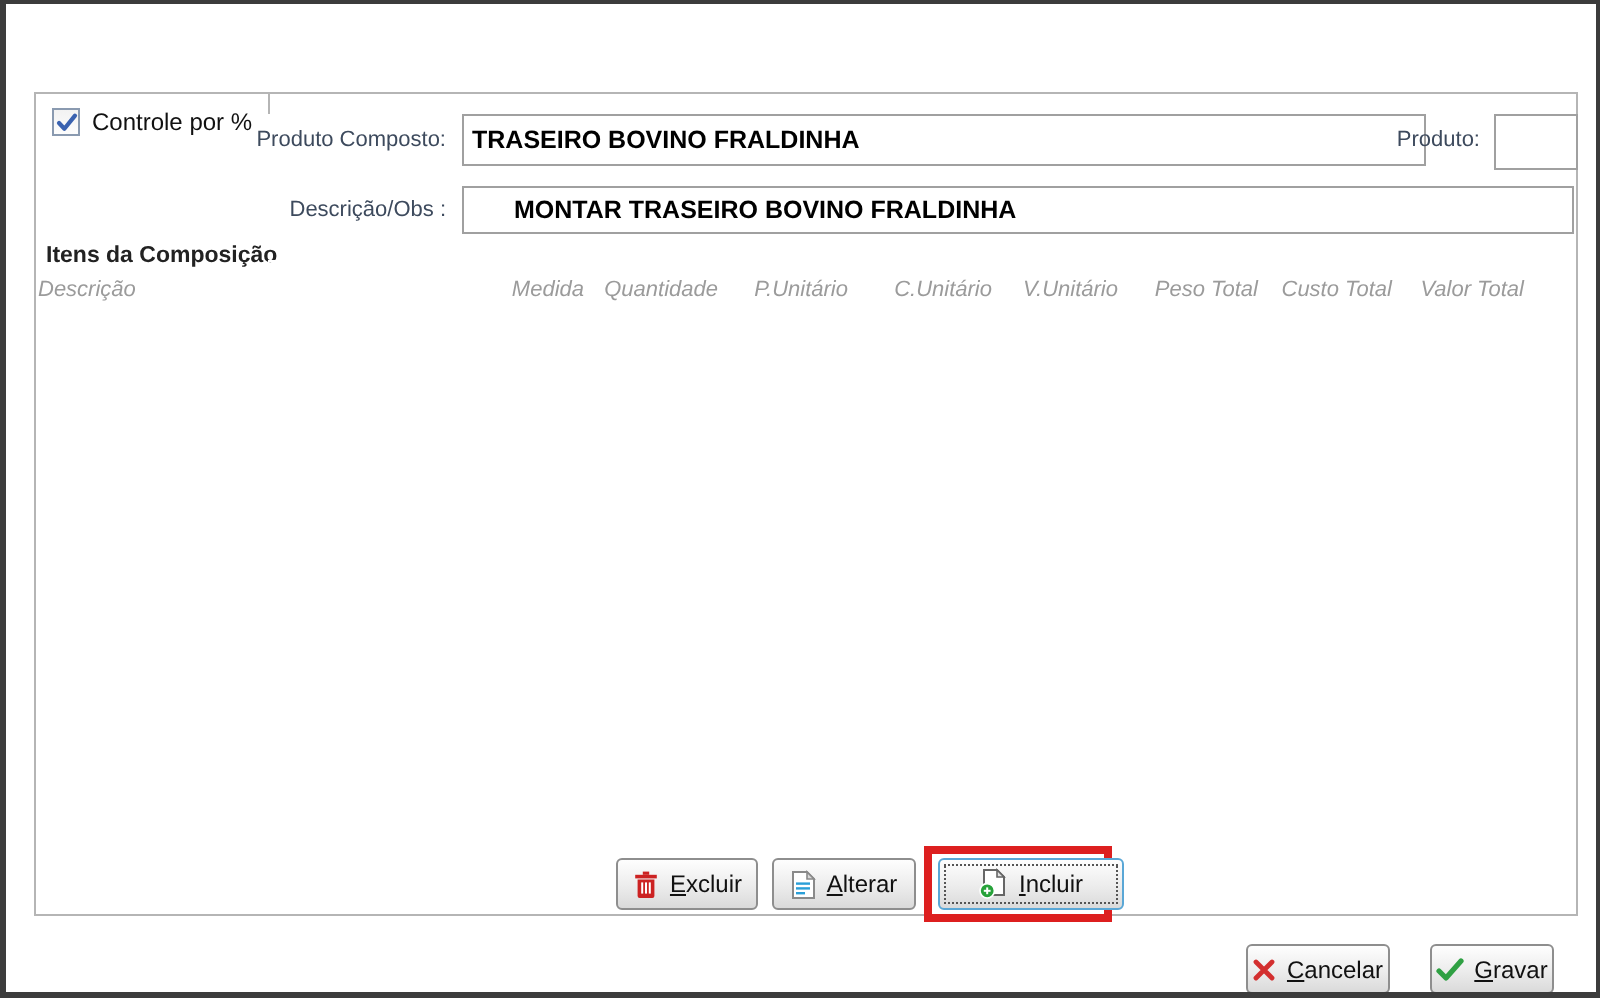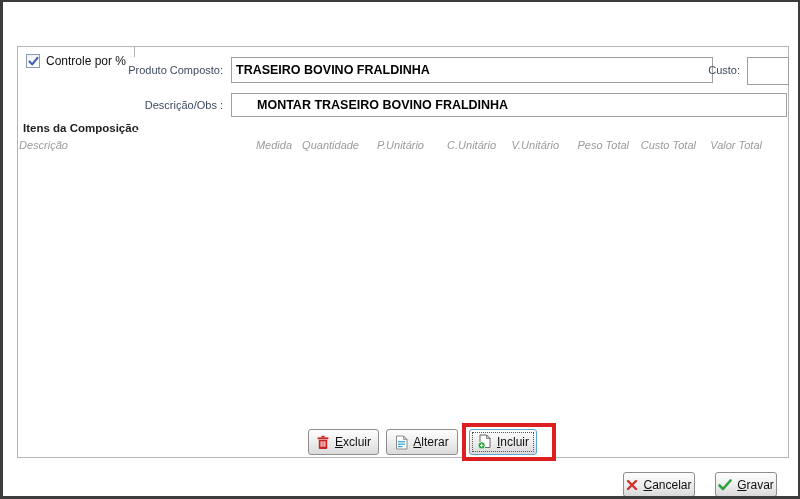--- a/index.html
+++ b/index.html
@@ -65,21 +65,21 @@
       <svg width="11" height="11" viewBox="0 0 11 11">
           <path d="M1.5 5.5 L4.2 8.4 L9.5 1.8" fill="none" stroke="#3a62b0" stroke-width="2.1" stroke-linecap="round" stroke-linejoin="round"></path>
         </svg>
     </span>
     <span class="checkbox-label">Controle por %</span>
   </div>
 
   <div class="field-label" style="top:62px; right:575px;">Produto Composto:</div>
   <input class="txt-input" style="left: 228px; top: 55px; width: 482px; height: 26px;" value="TRASEIRO BOVINO FRALDINHA">
 
-  <div class="field-label" style="top:62px; right:58px;">Custo:</div>
+  <div class="field-label" style="top:62px; right:58px;">Produto:</div>
   <input class="txt-input medida-val" style="left: 744px; top: 55px; width: 40px; height: 28px; padding-left: 36px;" value="KG">
 
   <div class="field-label" style="top:97px; right:575px;">Descrição/Obs :</div>
   <input class="txt-input" style="left: 228px; top: 91px; width: 556px; height: 24px; padding-left: 25px;" value="MONTAR TRASEIRO BOVINO FRALDINHA">
 
   <div class="section-title">Itens da Composição</div>
   <div class="section-rule"></div>
 
   <div class="grid-header">
     <span class="hdr" style="left:0;">Descrição</span>
@@ -125,21 +125,21 @@
         <path d="M2.8 4.8 h8.4 v8.2 a1 1 0 0 1 -1 1 h-6.4 a1 1 0 0 1 -1 -1 z" fill="#cc2222"></path>
         <rect x="4.6" y="6.2" width="1" height="5.6" fill="#fff"></rect>
         <rect x="6.5" y="6.2" width="1" height="5.6" fill="#fff"></rect>
         <rect x="8.4" y="6.2" width="1" height="5.6" fill="#fff"></rect>
       </svg>
     </span>
     <span><u>E</u>xcluir</span>
   </button>
 
   <div class="annotation-box"></div>
-  <button class="btn btn-focused" style="left:466px; top:427px; width:68px;">
+  <button class="btn btn-focused" style="left:466px; top:427px; width:93px;">
     <span class="icon">
       <svg width="15" height="16" viewBox="0 0 15 16">
         <path d="M3 1 h6.5 l3.5 3.5 v9 h-10 z" fill="#fff" stroke="#666" stroke-width="1"></path>
         <path d="M9.5 1 v3.5 h3.5 z" fill="#e2e2e2" stroke="#666" stroke-width="0.8"></path>
         <circle cx="4.6" cy="11.4" r="3.6" fill="#27a23a" stroke="#fff" stroke-width="0.8"></circle>
         <rect x="2.9" y="10.9" width="3.4" height="1" fill="#fff"></rect>
         <rect x="4.1" y="9.7" width="1" height="3.4" fill="#fff"></rect>
       </svg>
     </span>
     <span><u>I</u>ncluir</span>

